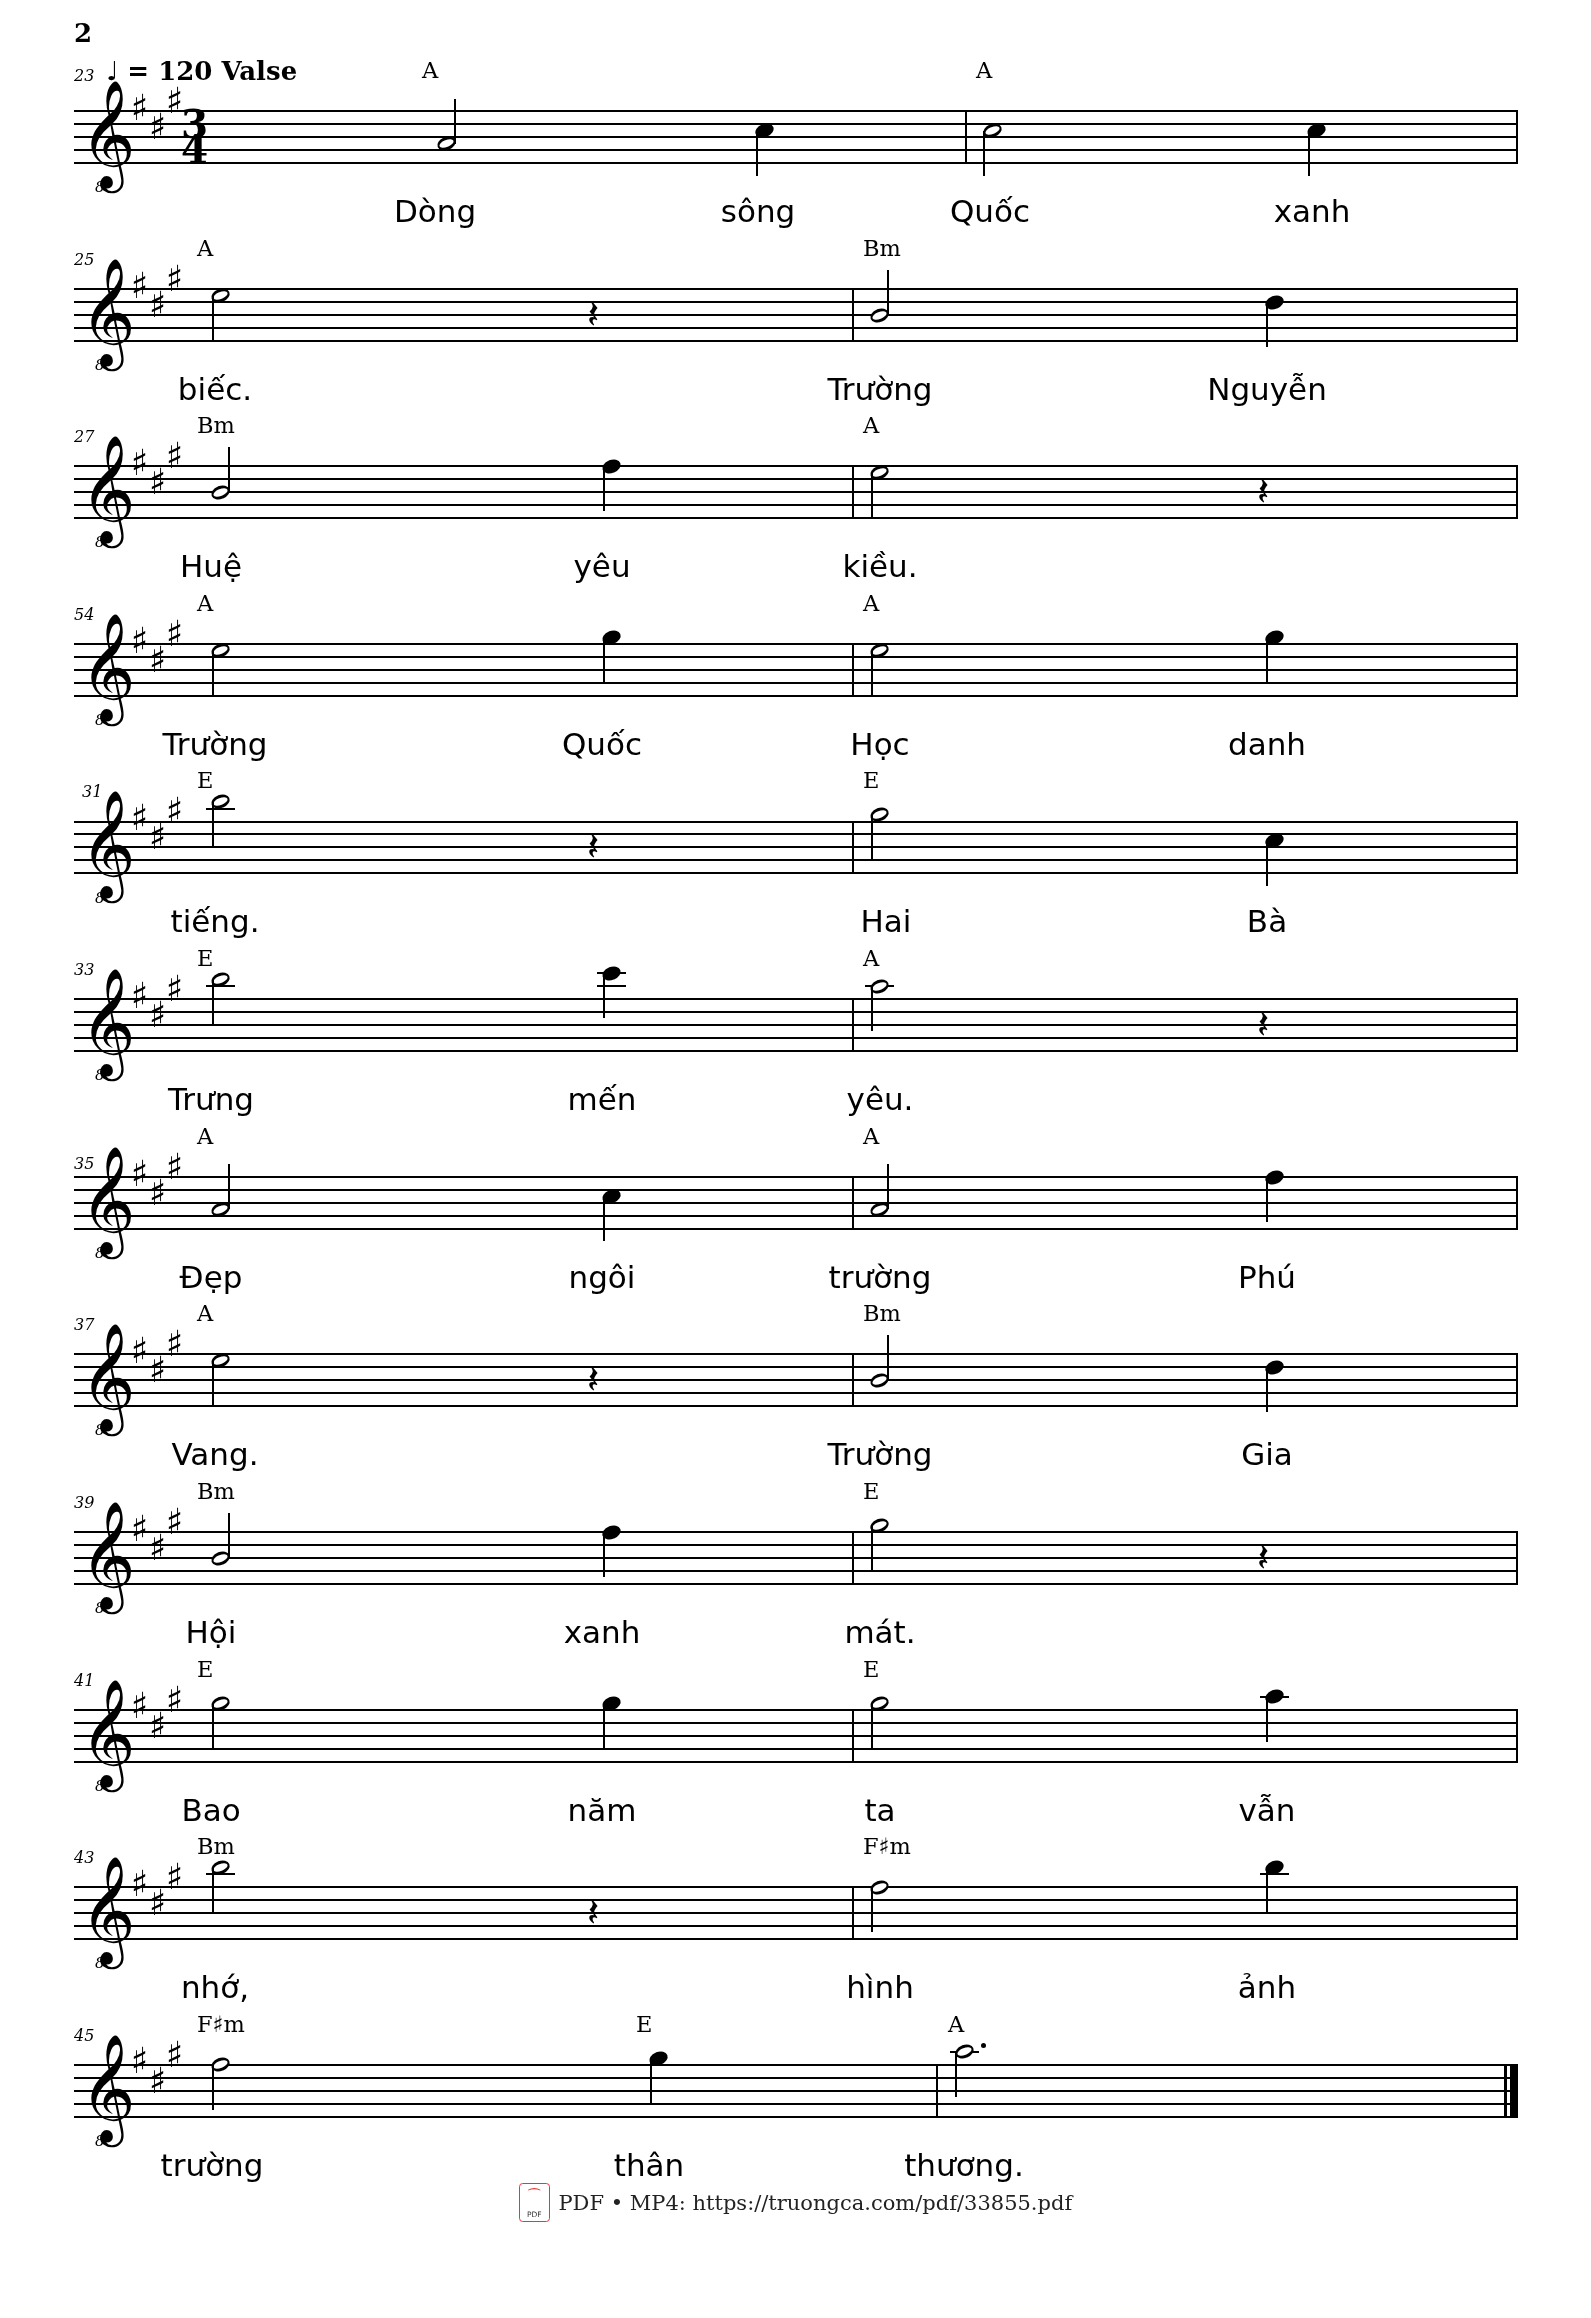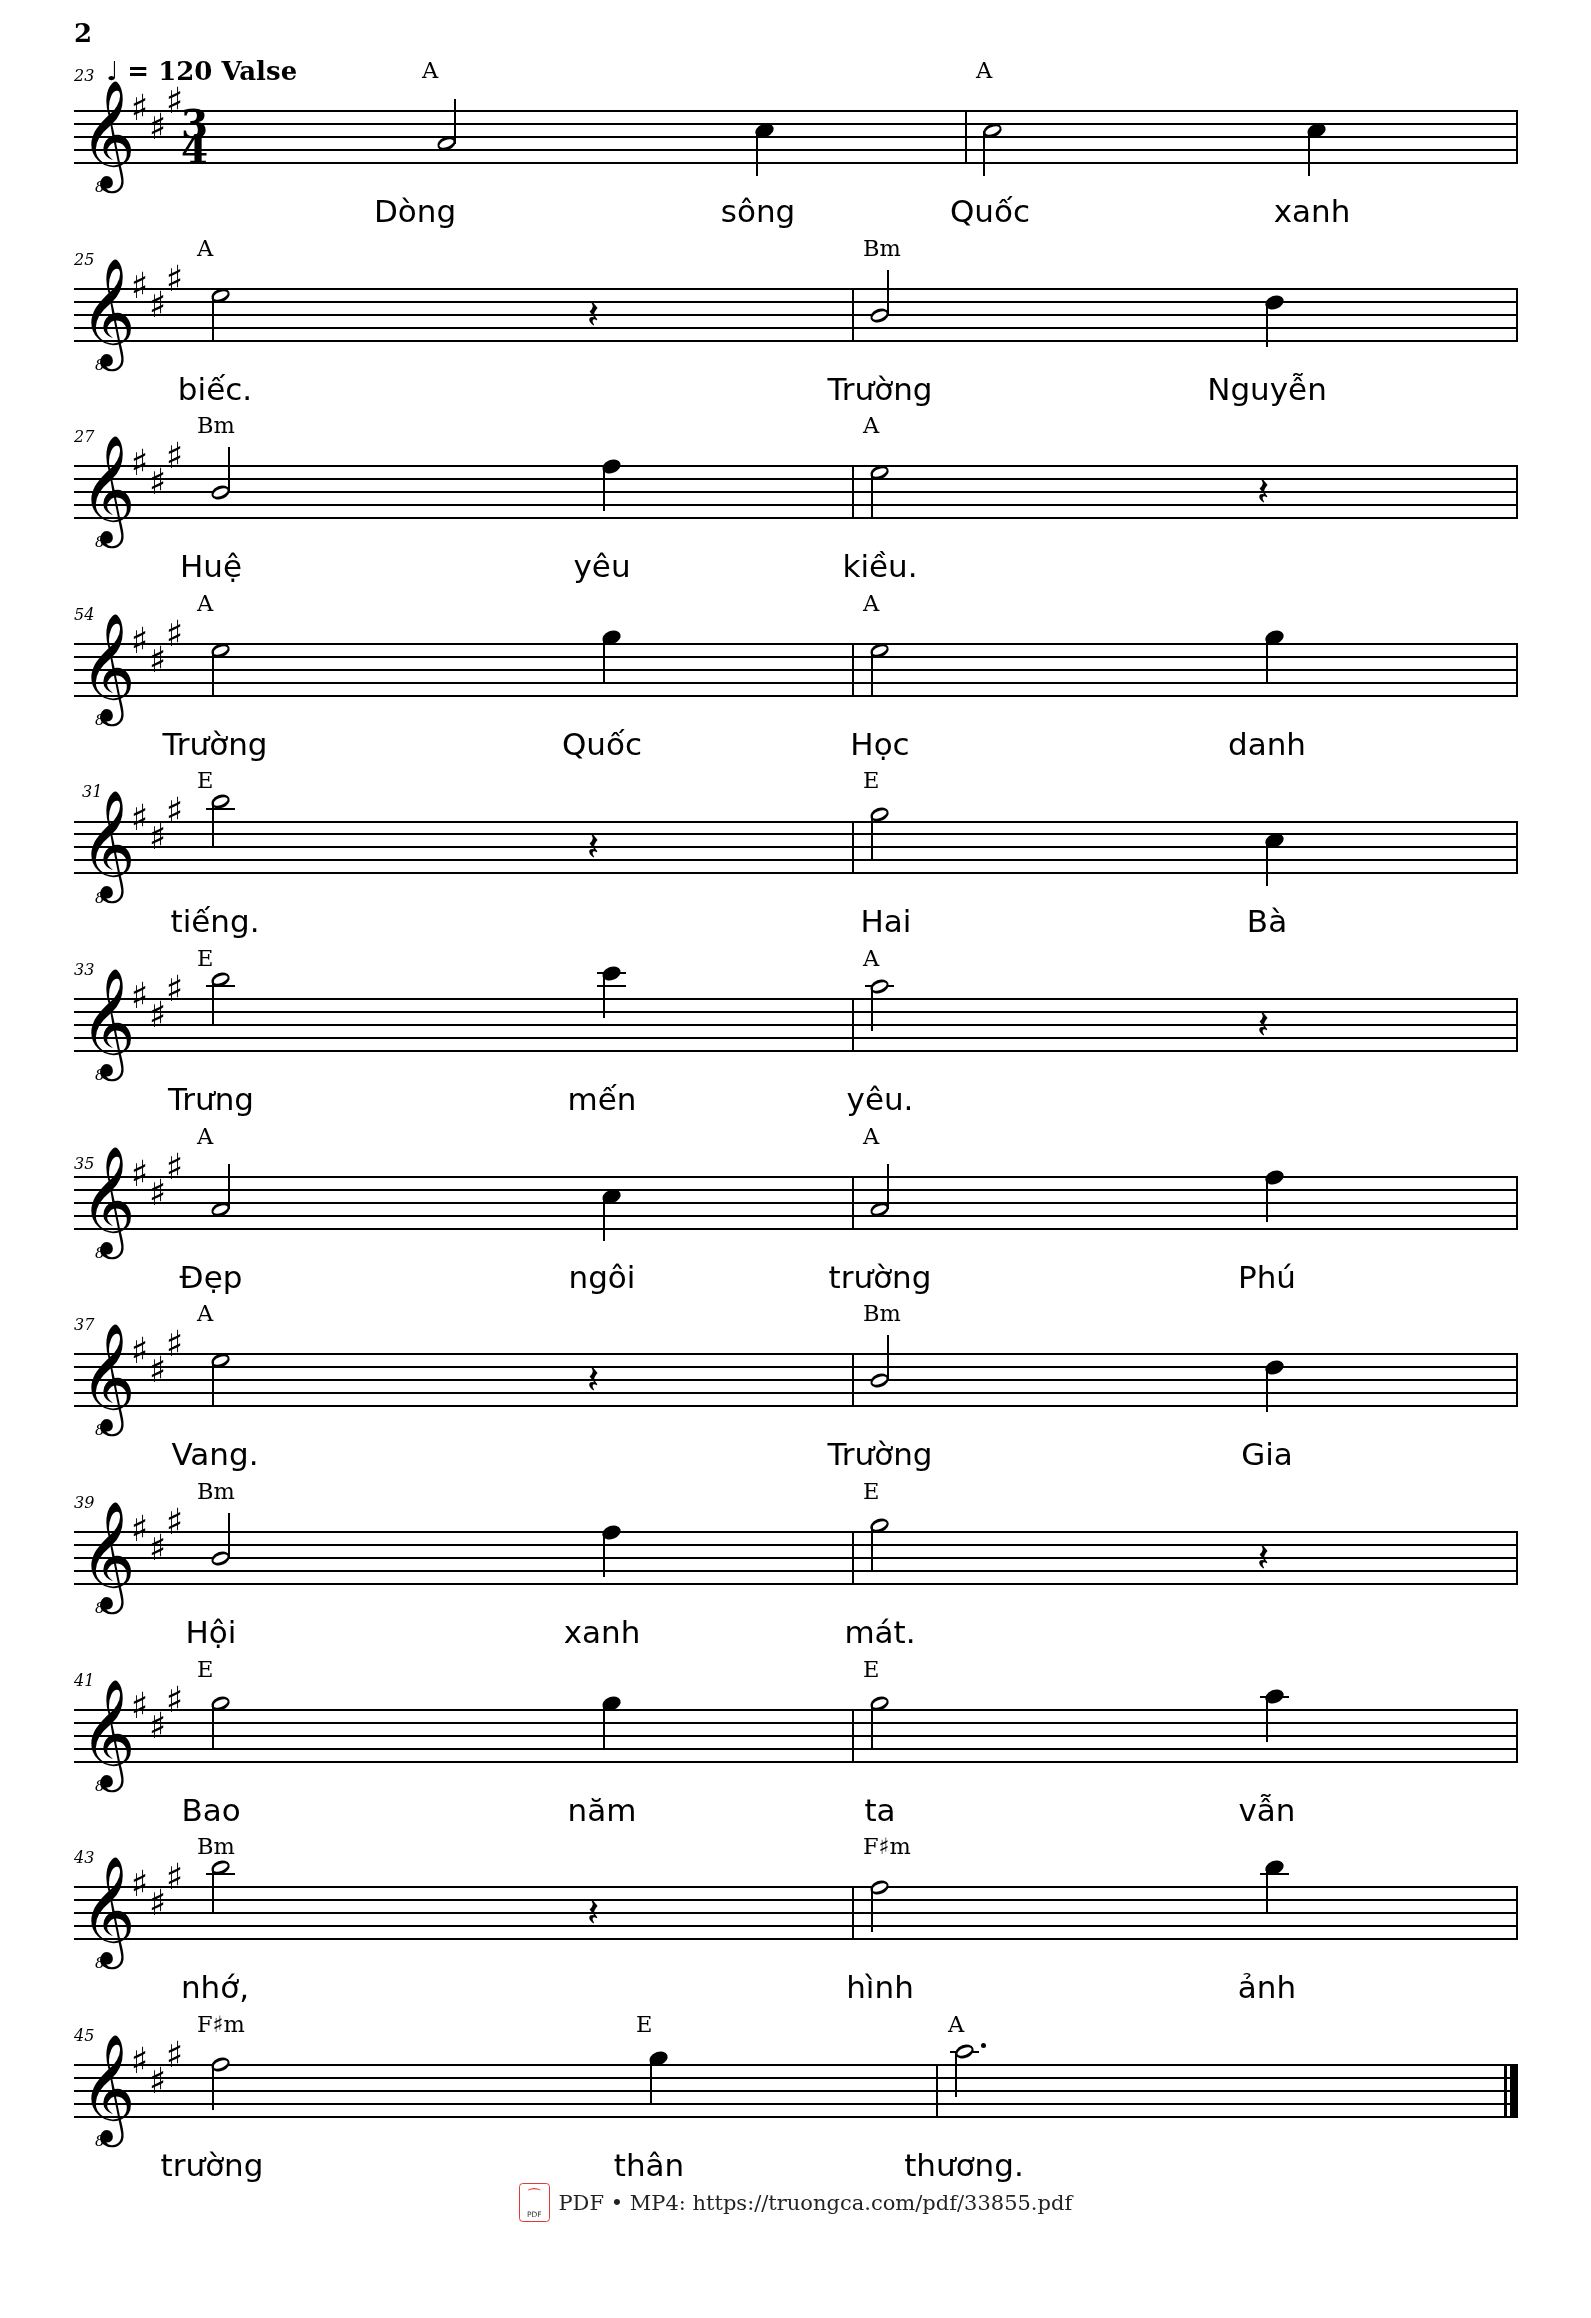--- a/index.html
+++ b/index.html
@@ -69,21 +69,21 @@
         <div class="stem" style="left: 756px; top: 131px; height: 45px;"></div>
       </div>
       <div class="note" style="left: 0px; top: 0px;">
         <div class="head open" style="left: 983px; top: 124px;"></div>
         <div class="stem" style="left: 983px; top: 131px; height: 45px;"></div>
       </div>
       <div class="note" style="left: 0px; top: 0px;">
         <div class="head filled" style="left: 1307px; top: 124px;"></div>
         <div class="stem" style="left: 1308px; top: 131px; height: 45px;"></div>
       </div>
-      <div class="lyric" style="left: 415px; top: 193px;">Dòng</div>
+      <div class="lyric" style="left: 435px; top: 193px;">Dòng</div>
       <div class="lyric" style="left: 758px; top: 193px;">sông</div>
       <div class="lyric" style="left: 990px; top: 193px;">Quốc</div>
       <div class="lyric" style="left: 1312px; top: 193px;">xanh</div>
     </div>
     <div style="position: absolute; left: 0px; top: 0px; width: 0px; height: 0px;">
       <div class="staff-line" style="top: 288px;"></div>
       <div class="staff-line" style="top: 301px;"></div>
       <div class="staff-line" style="top: 314px;"></div>
       <div class="staff-line" style="top: 327px;"></div>
       <div class="staff-line" style="top: 340px;"></div>

